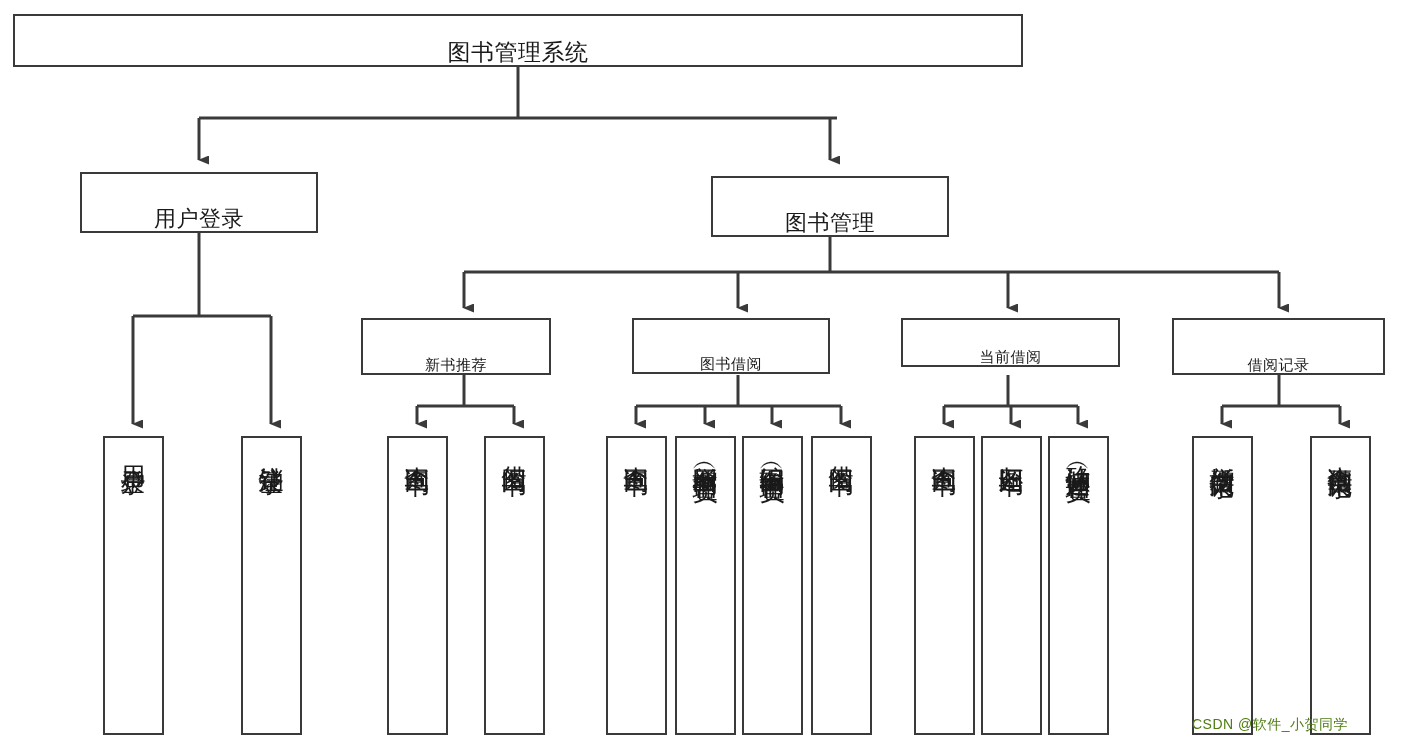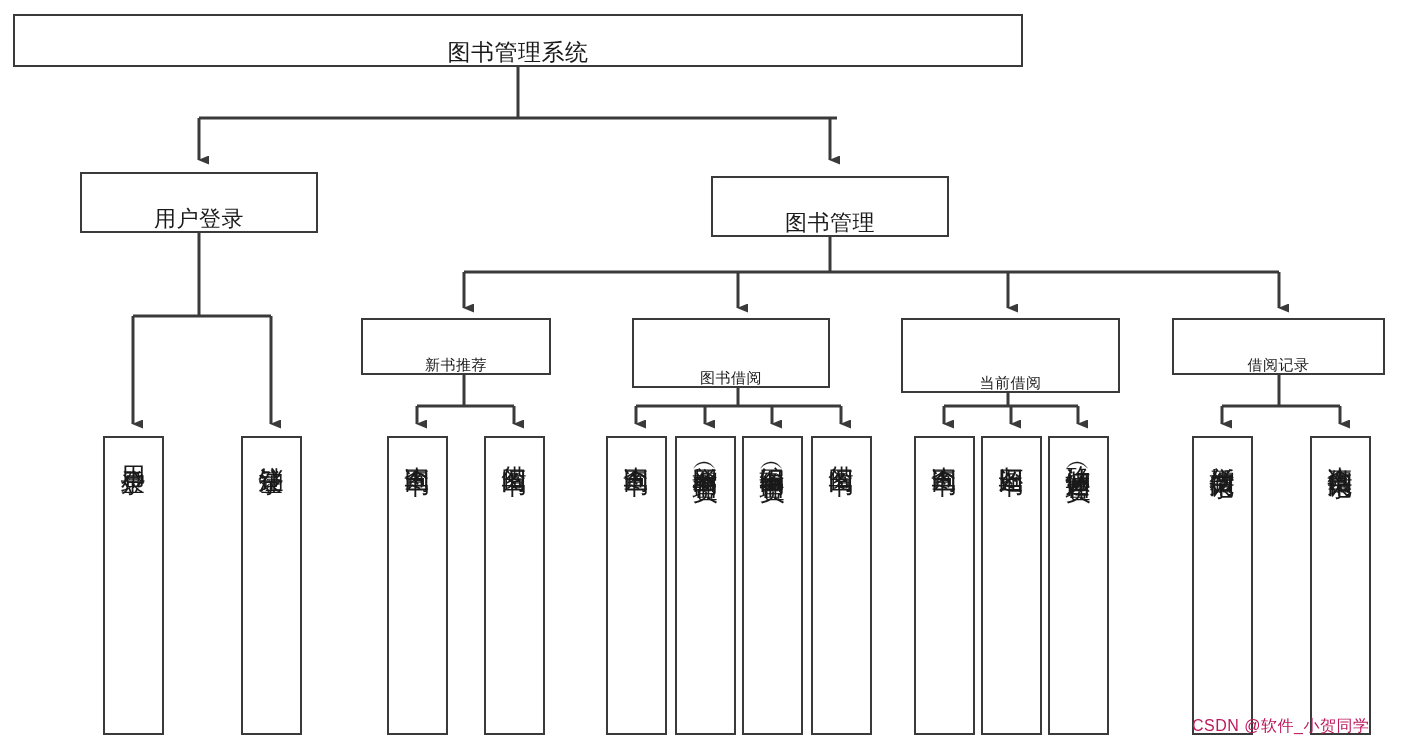--- a/index.html
+++ b/index.html
@@ -54,22 +54,22 @@
   .node.leaf .label {
     writing-mode: vertical-rl;
     text-orientation: upright;
     font-size: 25px;
     line-height: 1.12;
     letter-spacing: 2px;
     white-space: nowrap;
   }
   .watermark {
     position: absolute;
-    color: #be185d;
-    font-size: 16px;
+    color: #4d7c0f;
+    font-size: 14px;
     white-space: nowrap;
     letter-spacing: 0.5px;
   }
 </style>
 </head>
 <body>
 
 <div id="canvas">
 
   <svg class="edges" viewBox="0 0 1405 747">
@@ -129,24 +129,24 @@
   <div class="node h1" style="left:80px; top:172px; width:238px; height:61px;">
     <span class="label">用户登录</span>
   </div>
   <div class="node h1" style="left:711px; top:176px; width:238px; height:61px;">
     <span class="label">图书管理</span>
   </div>
 
   <div class="node h2" style="left:361px; top:318px; width:190px; height:57px;">
     <span class="label">新书推荐</span>
   </div>
-  <div class="node h2" style="left:632px; top:318px; width:198px; height:70px;">
+  <div class="node h2" style="left:632px; top:318px; width:198px; height:56px;">
     <span class="label">图书借阅</span>
   </div>
-  <div class="node h2" style="left:901px; top:318px; width:219px; height:75px;">
+  <div class="node h2" style="left:901px; top:318px; width:219px; height:49px;">
     <span class="label">当前借阅</span>
   </div>
   <div class="node h2" style="left:1172px; top:318px; width:213px; height:57px;">
     <span class="label">借阅记录</span>
   </div>
 
   <div class="node leaf" style="left:103px; top:436px; width:61px; height:299px;">
     <span class="label">用户登录</span>
   </div>
   <div class="node leaf" style="left:241px; top:436px; width:61px; height:299px;">

